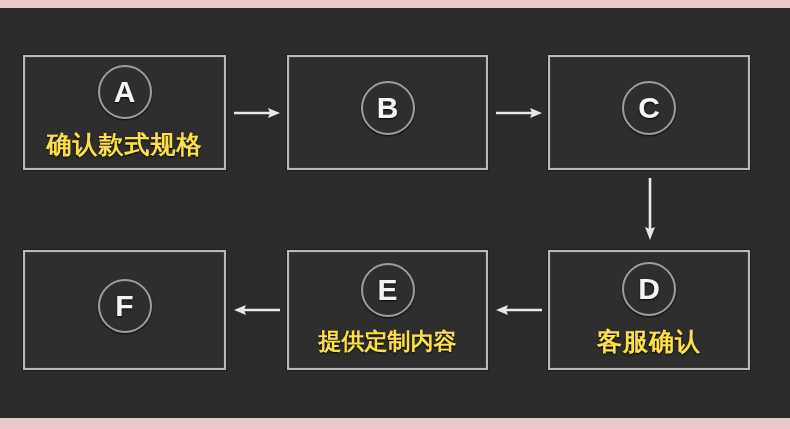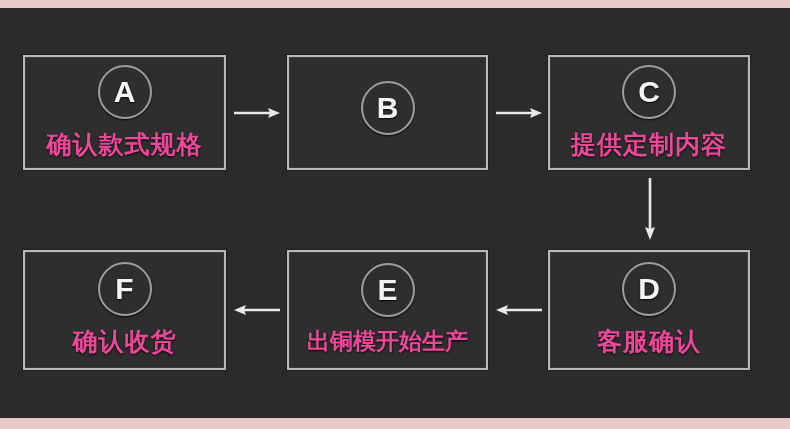--- a/index.html
+++ b/index.html
@@ -53,21 +53,21 @@
     align-items: center;
     justify-content: center;
     color: #f4f4f4;
     font-size: 30px;
     font-weight: 700;
     line-height: 1;
     text-shadow: 0 1px 2px rgba(0,0,0,0.9);
     margin-bottom: 9px;
   }
   .node-label {
-    color: #ec4899;
+    color: #fde047;
     font-size: 25px;
     font-weight: 700;
     letter-spacing: 1px;
     white-space: nowrap;
     text-shadow: 0 1px 2px rgba(0,0,0,0.9);
   }
   .node-label.tight { font-size: 23px; letter-spacing: 0px; }
 
   .conn {
     position: absolute;
@@ -89,31 +89,29 @@
       <div class="badge">A</div>
       <div class="node-label">确认款式规格</div>
     </div>
 
     <div class="node" style="left:287px; top:47px; width:201px; height:115px;">
       <div class="badge">B</div>
     </div>
 
     <div class="node" style="left:548px; top:47px; width:202px; height:115px;">
       <div class="badge">C</div>
-      <div class="node-label">提供定制内容</div>
     </div>
 
     <div class="node" style="left:23px; top:242px; width:203px; height:120px;">
       <div class="badge">F</div>
-      <div class="node-label">确认收货</div>
     </div>
 
     <div class="node" style="left:287px; top:242px; width:201px; height:120px;">
       <div class="badge">E</div>
-      <div class="node-label tight">出铜模开始生产</div>
+      <div class="node-label tight">提供定制内容</div>
     </div>
 
     <div class="node" style="left:548px; top:242px; width:202px; height:120px;">
       <div class="badge">D</div>
       <div class="node-label">客服确认</div>
     </div>
 
     <div class="conn" style="left:232px; top:95px; width:50px; height:20px;">
       <svg width="50" height="20" viewBox="0 0 50 20" aria-hidden="true">
         <line x1="2" y1="10" x2="40" y2="10" stroke="#e8e8e8" stroke-width="2.6"></line>

